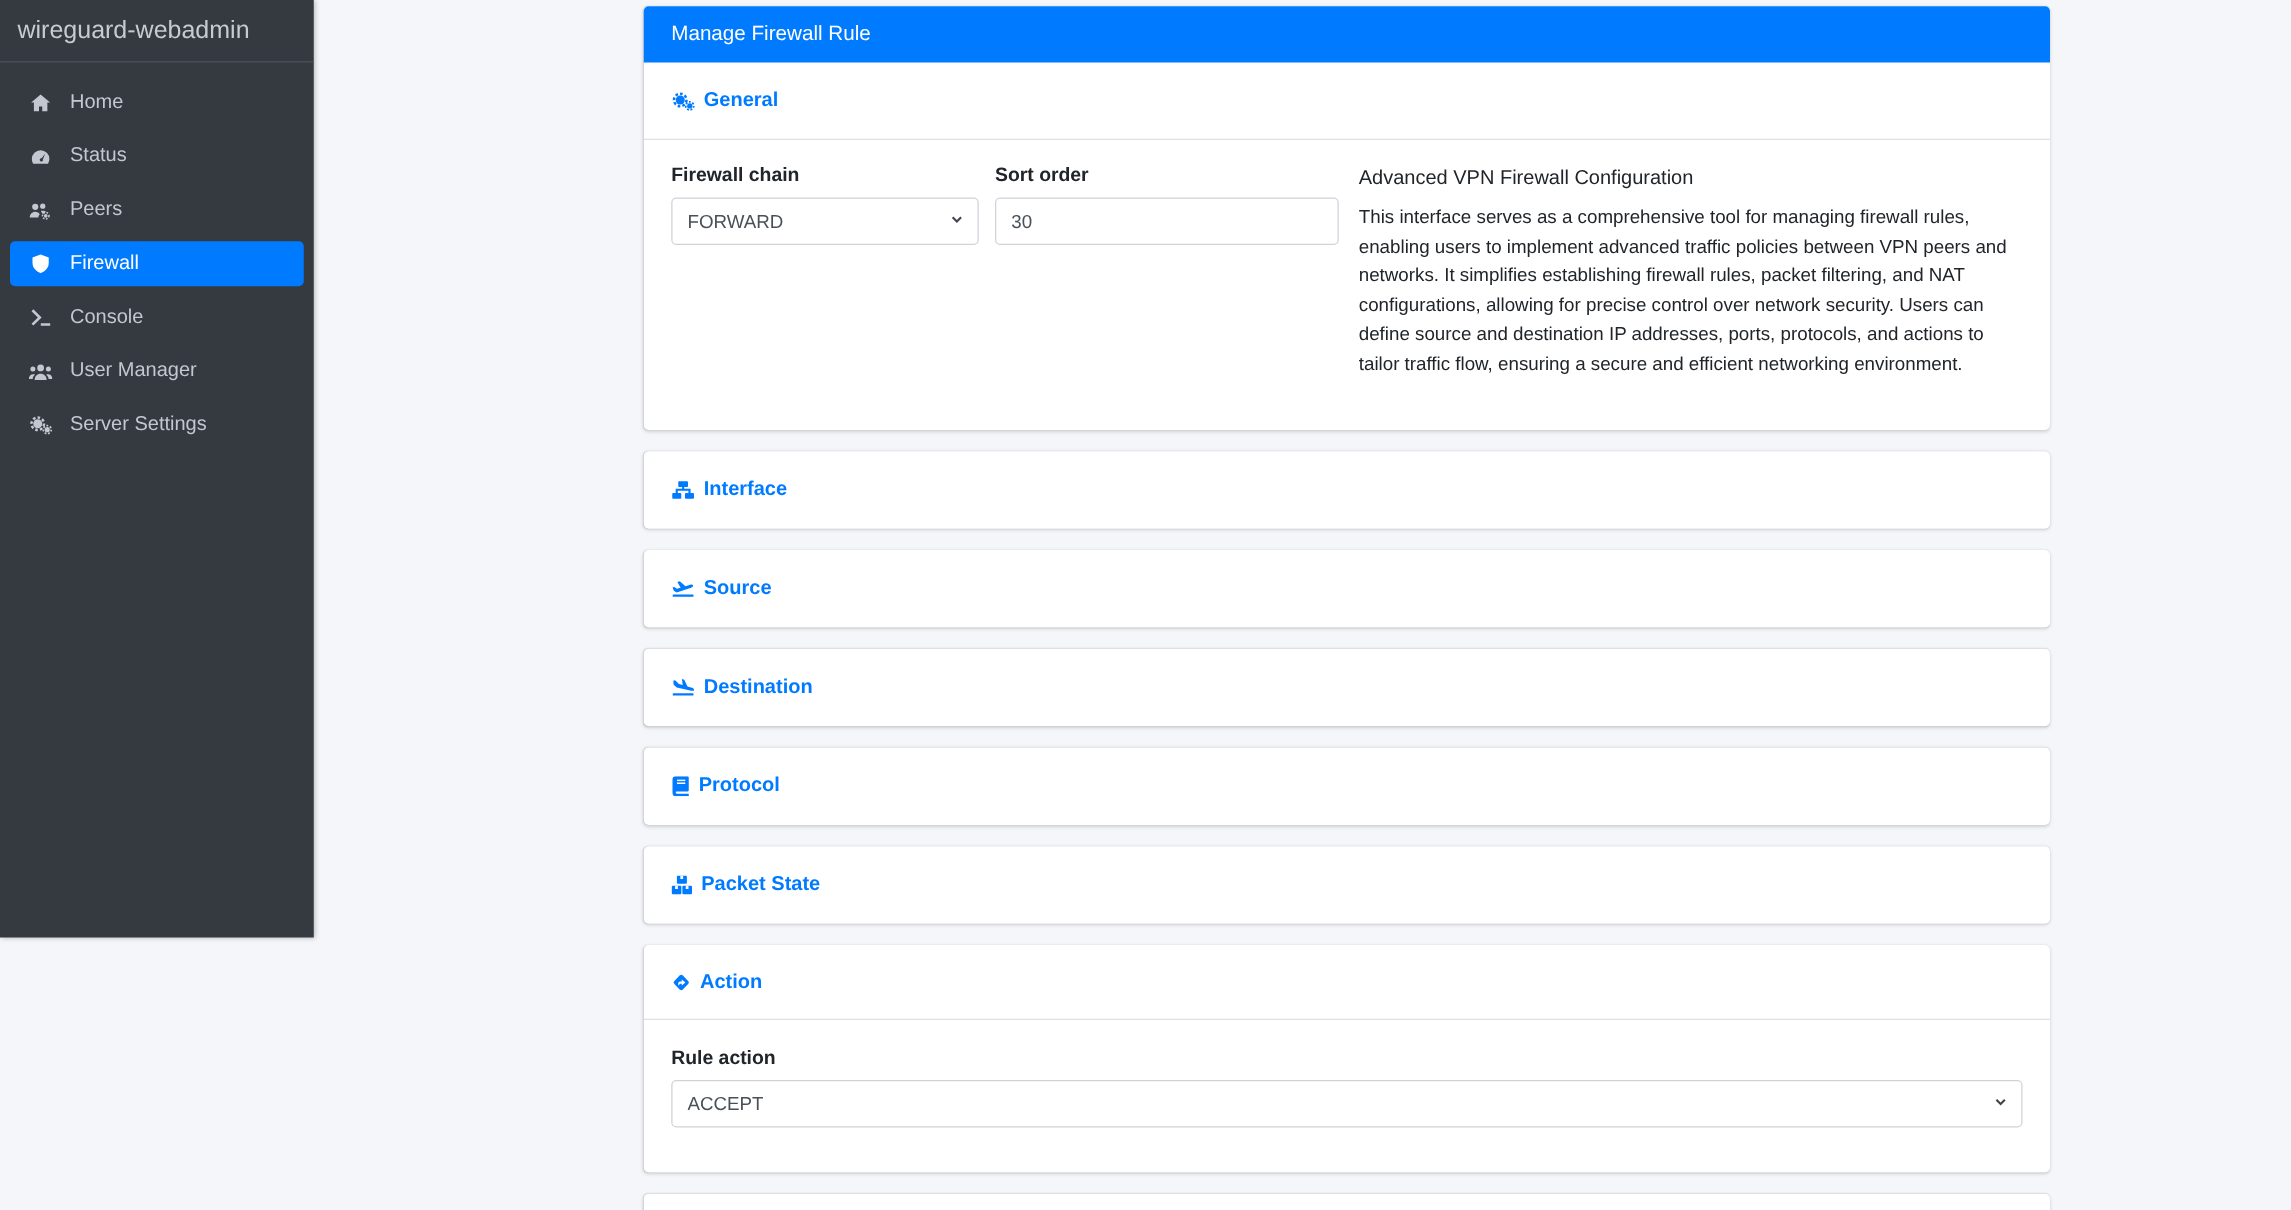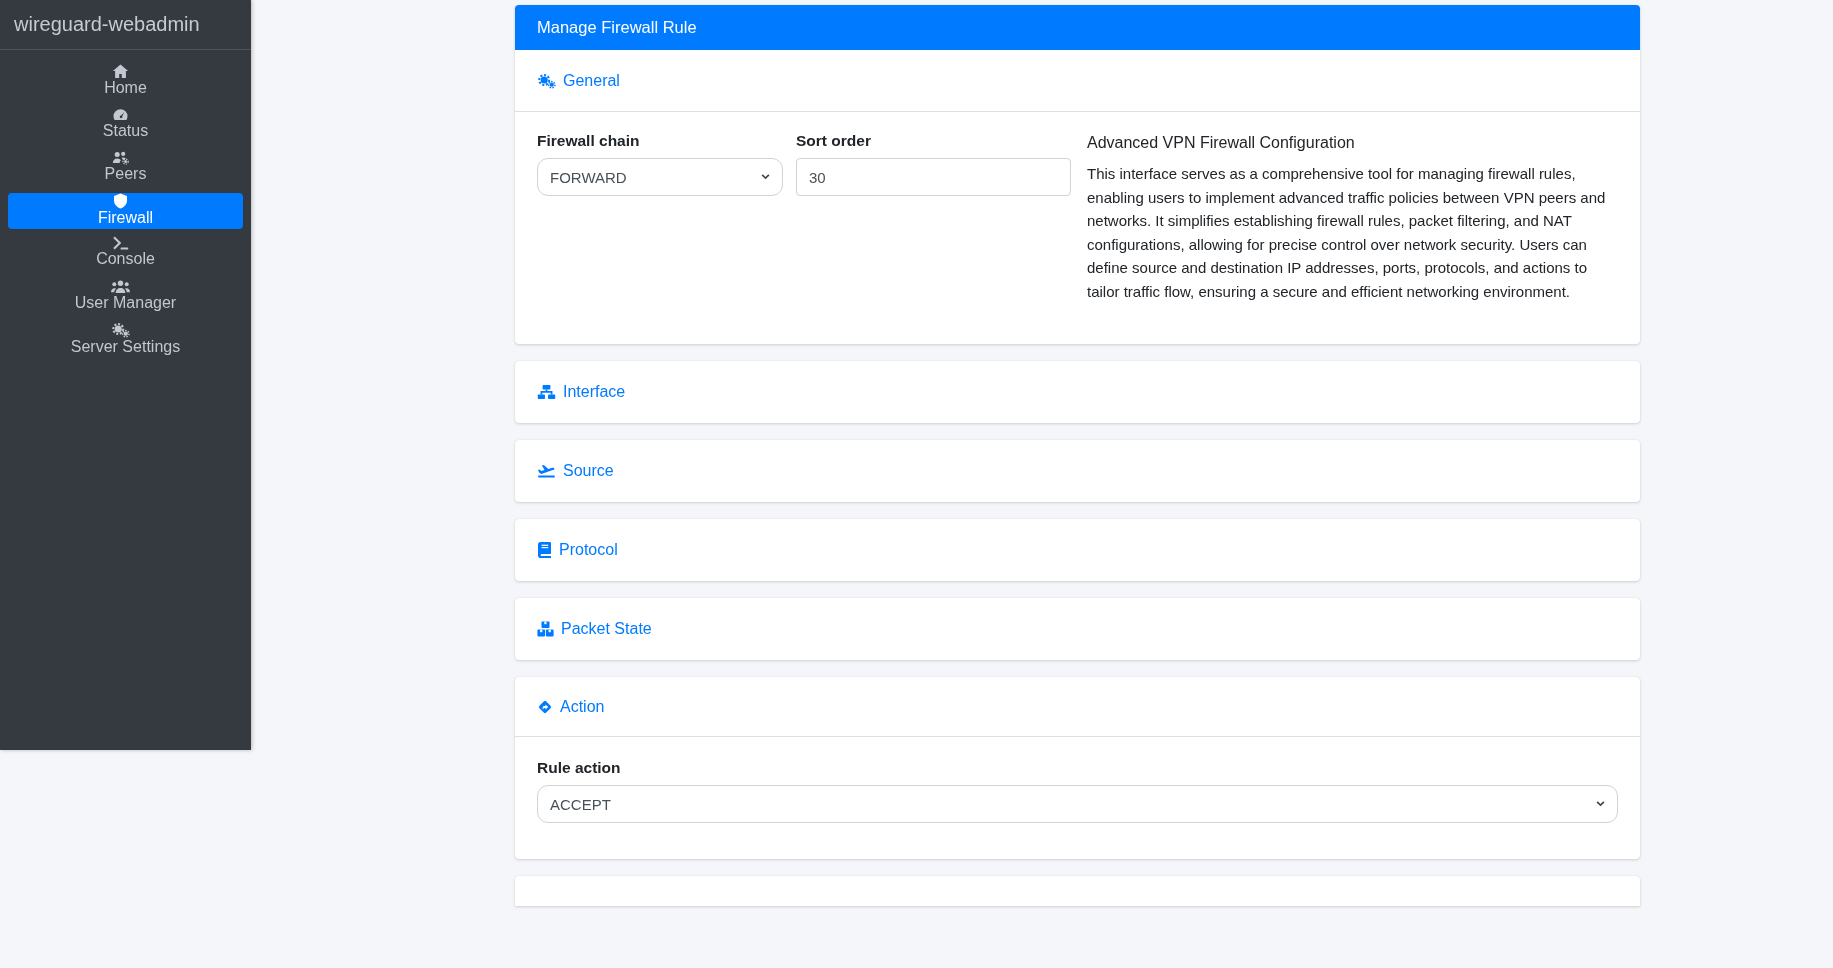--- a/index.html
+++ b/index.html
@@ -22,42 +22,42 @@
     height:50px; display:flex; align-items:center;
     padding-left:14px;
     border-bottom:1px solid #4b545c;
     color:#c6cbd2; font-size:20px; font-weight:400;
     white-space:nowrap;
   }
   .nav { padding:14px 8px 0 8px; list-style:none; }
   .nav-item {
     height:36px; margin-bottom:7px; border-radius:4px;
     display:flex; align-items:center; padding:0 10px;
-    color:#c2c7d0; font-size:16px; cursor:pointer;flex-direction:column;
+    color:#c2c7d0; font-size:16px; cursor:pointer;
   }
   .nav-item.active { background:#007bff; color:#fff; }
   .nav-icon {
     width:28px; min-width:28px; display:flex; justify-content:center; align-items:center;
     margin-right:10px; color:inherit;
   }
   .nav-label { white-space:nowrap; }
   
   .content { flex:1; padding:5px 0 0 232px;margin-left:32px; }
   .card {
     width:1125px; background:#fff; border-radius:4px;
     box-shadow:0 0 1px rgba(0,0,0,.12), 0 1px 3px rgba(0,0,0,.15);
     margin-bottom:17px;
   }
   .panel-header {
     height:45px; background:#007bff; color:#fff;
     border-radius:4px 4px 0 0;
     display:flex; align-items:center; padding:0 22px;
     font-size:16.5px;
   }
-  .sec-row { height:62px; display:flex; padding:0 22px; }
+  .sec-row { height:62px; display:flex; padding:0 22px;font-weight:bold; }
   .sec-row.bordered { border-bottom:1px solid rgba(0,0,0,.125); }
   .sec-row.h60 { height:60px; }
   .sec-link {
     color:#007bff; font-size:16px; text-decoration:none;
     display:flex; align-items:center; gap:7px; cursor:pointer;
   }
   .sec-link svg { display:block; }
   
   .card-body { display:flex; gap:16px; padding:20px 22px; }
   .general-body { min-height:232px; }
@@ -68,21 +68,21 @@
     display:block; font-weight:700; font-size:15.5px; color:#212529;
     margin-bottom:8px;
   }
   .form-control {
     width:100%; height:38px; background:#fff;
     border:1px solid #ced4da; border-radius:4px;
     padding:0 12px; font-size:15px; color:#495057;
     font-family:"Liberation Sans", sans-serif;
     outline:none;
   }
-  select.form-control { appearance:none; -webkit-appearance:none; padding-right:13px;border-radius:11px; }
+  select.form-control { appearance:none; -webkit-appearance:none; padding-right:13px; }
   .select-wrap { position:relative; }
   .select-wrap .chev {
     position:absolute; right:11px; top:12px; pointer-events:none;
   }
   .field-row { display:flex; gap:13px; }
   .fw-col { width:246px; min-width:246px; }
   .so-col { flex:1; }
   .info-col h2 { font-size:16px; font-weight:400; margin:2px 0 10px; }
   .info-col p { font-size:15px; line-height:23.5px; }
   .action-body { display:block; padding:22px 22px 36px 22px; }
@@ -252,20 +252,33 @@
           <svg width="19" height="16" viewBox="0 0 19 16">
               <path fill="currentColor" d="M2.1 9.6 1 6.9l1.5-.4 1.9 1.5 3.1-.9L4.9 2.5 6.8 2l4.6 3.9 3.8-1.1c1-.3 2-.1 2.2.6.2.7-.5 1.4-1.5 1.7L4.3 10.9z"></path>
               <rect x="1.2" y="12.6" width="16.6" height="1.8" rx="0.5" fill="currentColor"></rect>
             </svg>
         </span>
         <span>Source</span>
       </a>
     </div>
   </section>
 
+  <section class="card">
+    <div class="sec-row">
+      <a class="sec-link">
+        <span>
+          <svg width="19" height="16" viewBox="0 0 19 16">
+              <path fill="currentColor" d="M1.6 2.6 3.1 2.2 6.2 5.1 9.2 5.9 8.5 1.2 10.4 1.7 13 7.2 16.6 8.2c1 .3 1.8 1 1.6 1.7-.2.7-1.2.9-2.2.6L4.4 8 1.9 5.7z"></path>
+              <rect x="1.2" y="12.6" width="16.6" height="1.8" rx="0.5" fill="currentColor"></rect>
+            </svg>
+        </span>
+        <span>Destination</span>
+      </a>
+    </div>
+  </section>
 
   <section class="card">
     <div class="sec-row">
       <a class="sec-link">
         <span>
           <svg width="15" height="16" viewBox="0 0 15 16">
               <path fill="currentColor" d="M3.6 0h9.3c.6 0 1.1.5 1.1 1.1v10c0 .5-.3.9-.8 1H4.5c-.5 0-.9.4-.9.9s.4.9.9.9h9.5V16H3.8A2.8 2.8 0 0 1 1 13.2V2.6A2.6 2.6 0 0 1 3.6 0z"></path>
               <rect x="4.6" y="2.7" width="6.6" height="1.2" fill="#fff"></rect>
               <rect x="4.6" y="5" width="6.6" height="1.2" fill="#fff"></rect>
             </svg>

